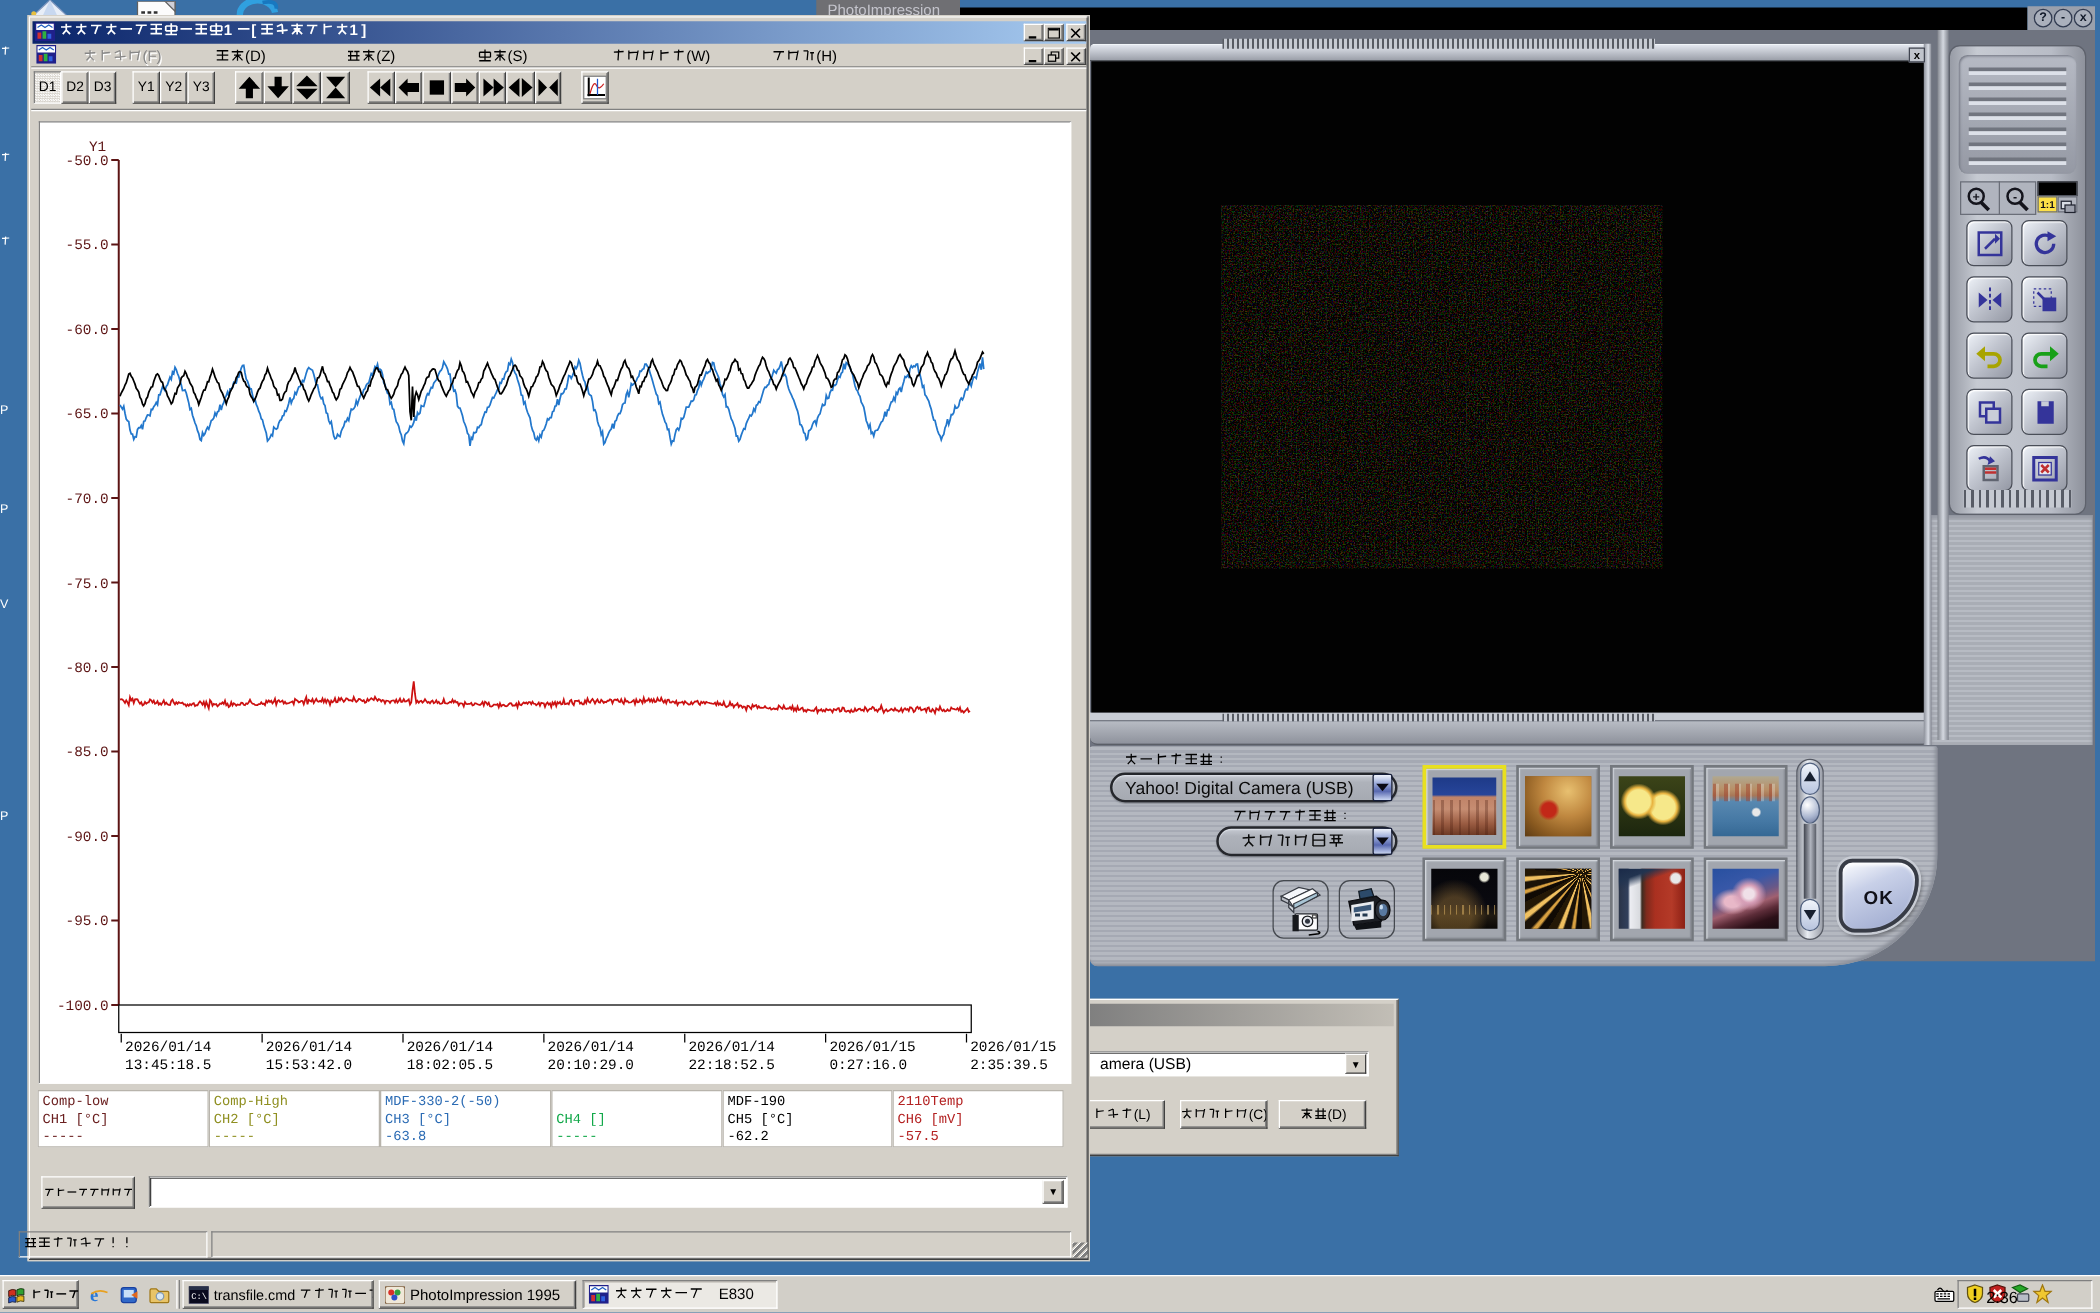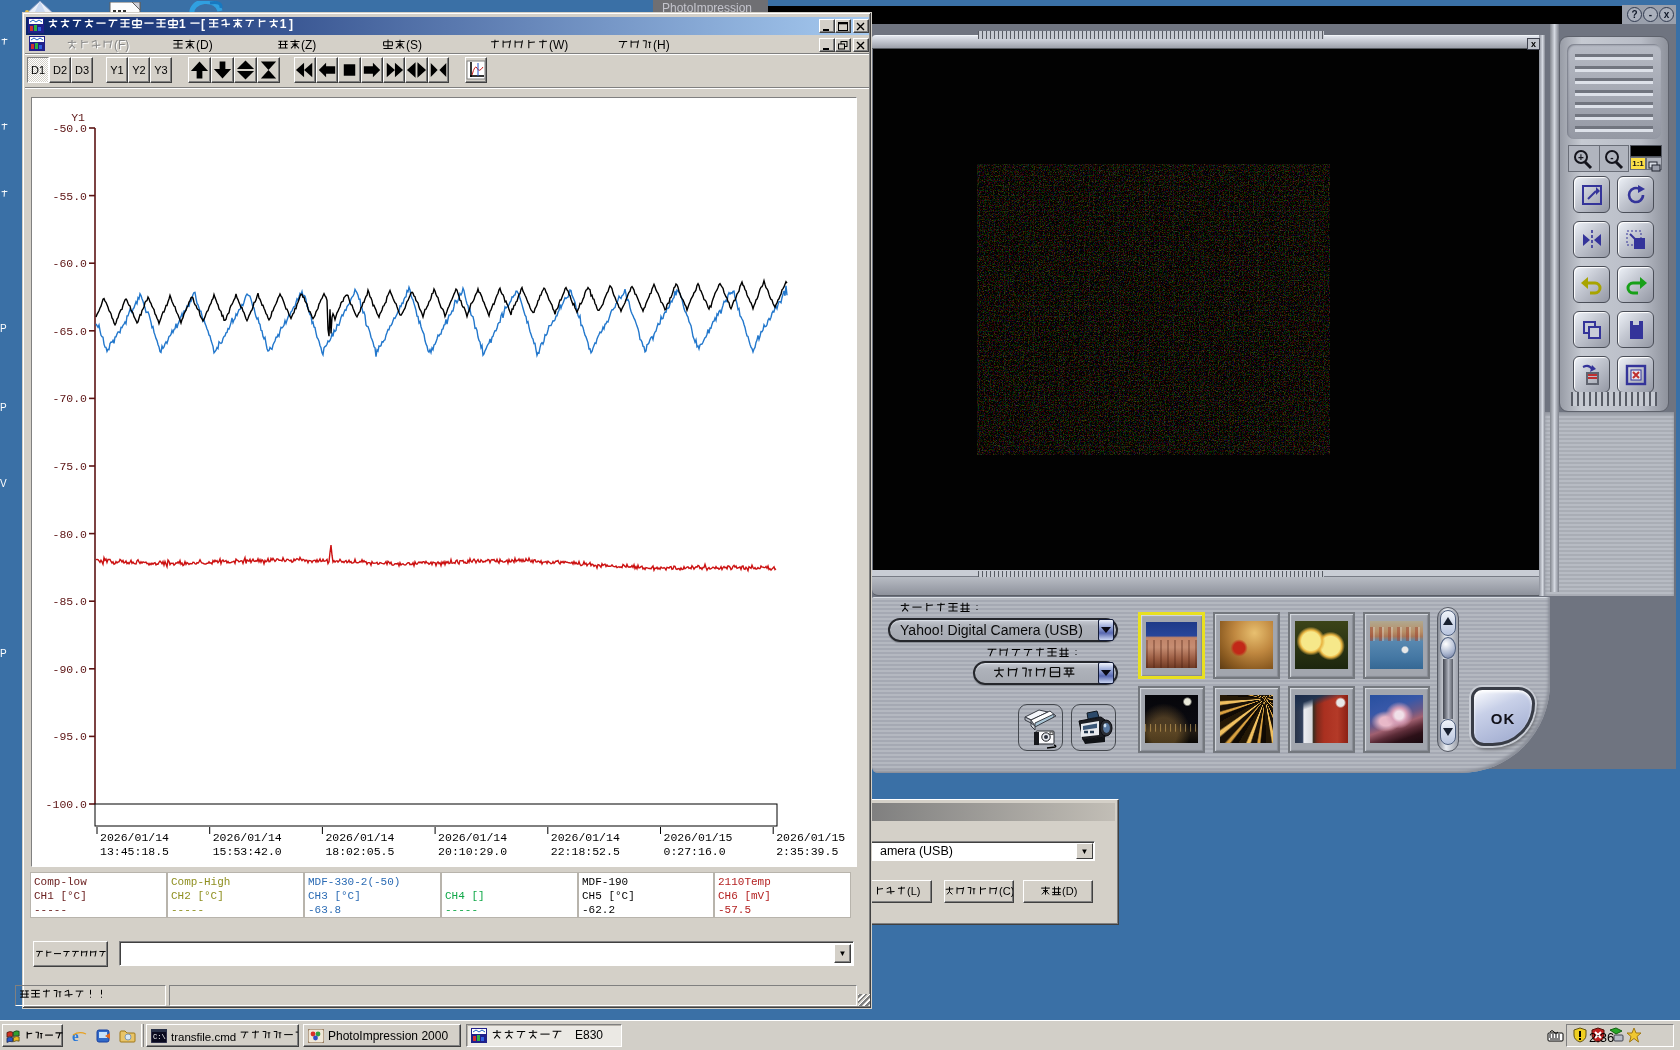--- a/index.html
+++ b/index.html
@@ -675,21 +675,21 @@
 <div class="abs" style="left:303px;top:1024px;width:158px;height:23px;z-index:11;background:#d4d0c8;border-top:1px solid #fff;border-left:1px solid #fff;border-right:1px solid #404040;border-bottom:1px solid #404040;box-shadow:inset -1px -1px #808080;display:flex;align-items:center;gap:4px;padding-left:4px;overflow:hidden;white-space:nowrap">
     <span style="flex:0 0 auto;display:flex">
       <svg width="16" height="14">
         <rect width="16" height="14" rx="2" fill="#f0e8d8" stroke="#806040"></rect>
         <circle cx="5" cy="5" r="2.4" fill="#d83028"></circle>
         <circle cx="10" cy="5" r="2.4" fill="#30a040"></circle>
         <circle cx="7.5" cy="9" r="2.4" fill="#3050c8"></circle>
       </svg>
     </span>
     <span style="flex:0 0 auto;display:flex;align-items:center">
-      <span style="font:12px 'Liberation Sans'">PhotoImpression 2000</span>
+      <span style="font:12px 'Liberation Sans'">PhotoImpression 1995</span>
     </span>
   </div>
 <div class="abs" style="left:466px;top:1024px;width:156px;height:23px;z-index:11;background:#ebe9e4;border-top:1px solid #808080;border-left:1px solid #808080;border-right:1px solid #fff;border-bottom:1px solid #fff;box-shadow:inset 1px 1px #b8b4ac;display:flex;align-items:center;gap:4px;padding-left:4px;overflow:hidden;white-space:nowrap">
     <span style="flex:0 0 auto;display:flex">
       <svg width="16" height="15">
         <rect width="16" height="15" fill="#20208a"></rect>
         <rect x="1" y="1" width="14" height="5" fill="#fff"></rect>
         <polyline points="2,4 5,2 8,4 11,2 14,4" stroke="#2060c0" fill="none"></polyline>
         <rect x="2" y="8" width="3" height="5" fill="#d03030"></rect>
         <rect x="6" y="7" width="3" height="6" fill="#30b040"></rect>

